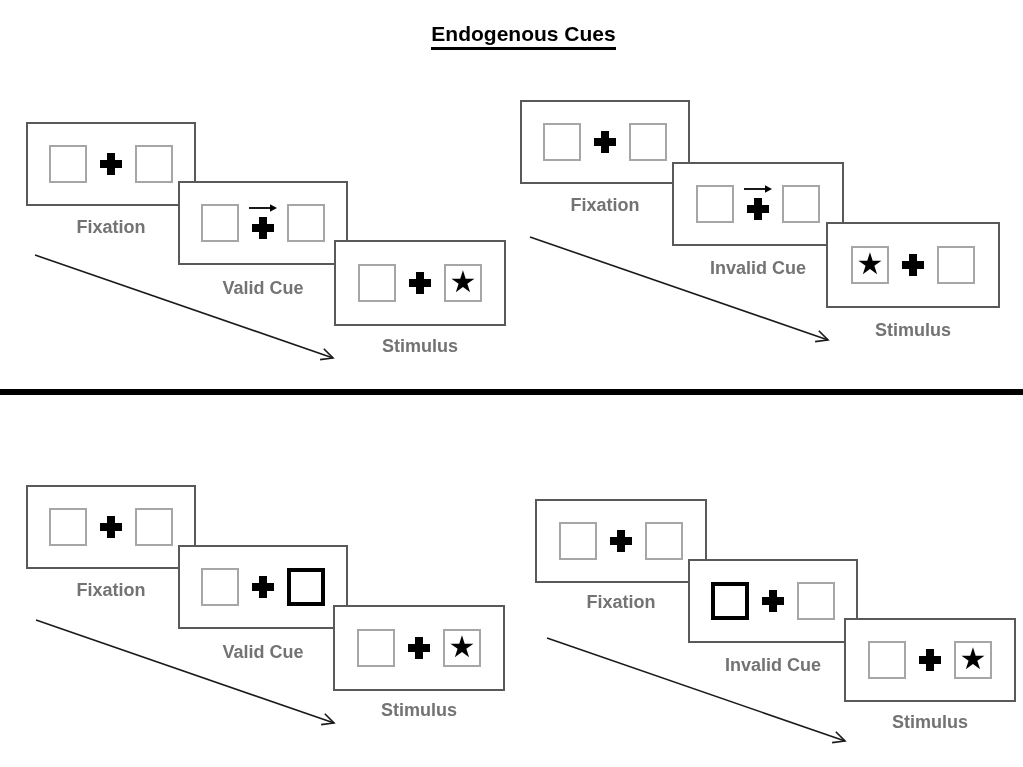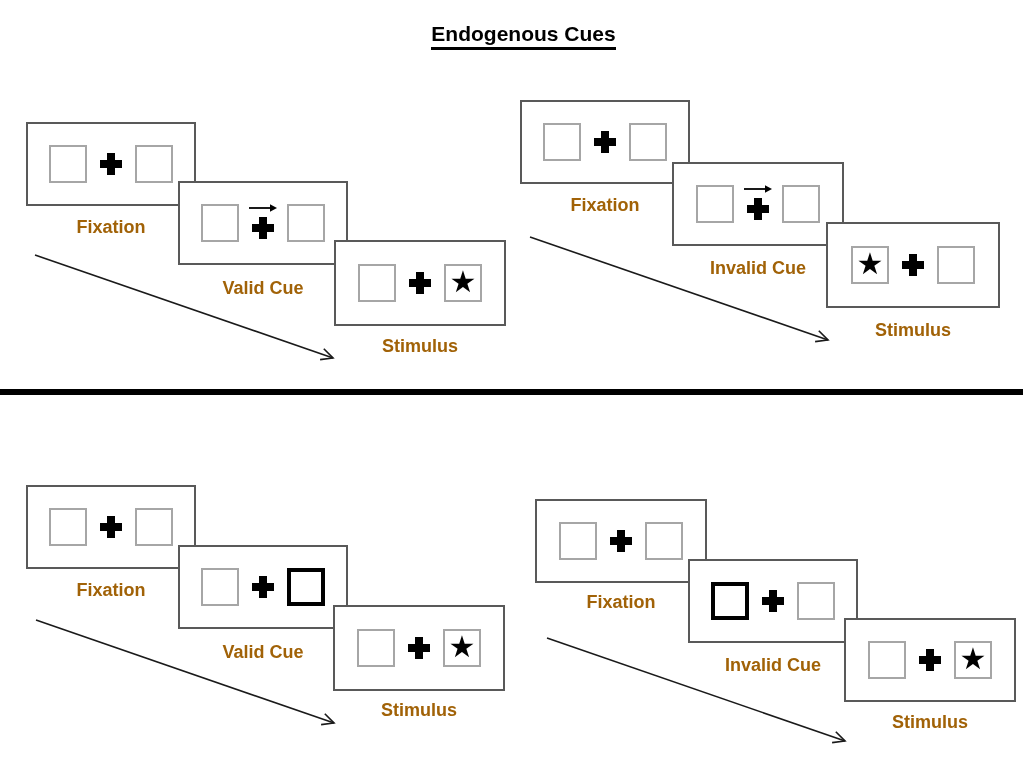--- a/index.html
+++ b/index.html
@@ -29,21 +29,21 @@
   .cross-wrap { position:relative; width:22px; height:22px; flex:0 0 auto; }
   .cross-wrap.cued { transform:translateY(5px); }
   .cross { position:absolute; left:0; top:0; width:22px; height:22px; }
   .cross::before, .cross::after { content:""; position:absolute; background:#000; }
   .cross::before { left:0; top:7px; width:22px; height:8px; }
   .cross::after  { left:7px; top:0; width:8px; height:22px; }
   .cue-arrow { position:absolute; left:-4px; top:-16px; }
 
   .panel-label {
     position:absolute; width:170px; text-align:center;
-    font-size:18px; font-weight:bold; color:#a16207; line-height:22px;
+    font-size:18px; font-weight:bold; color:#737373; line-height:22px;
   }
   .t-arrow { position:absolute; overflow:visible; }
 </style>
 </head>
 <body>
 
 <div class="stage">
 
   <div class="section-title" style="top:22px">
     <span class="underlined">Endogenous Cues</span>

